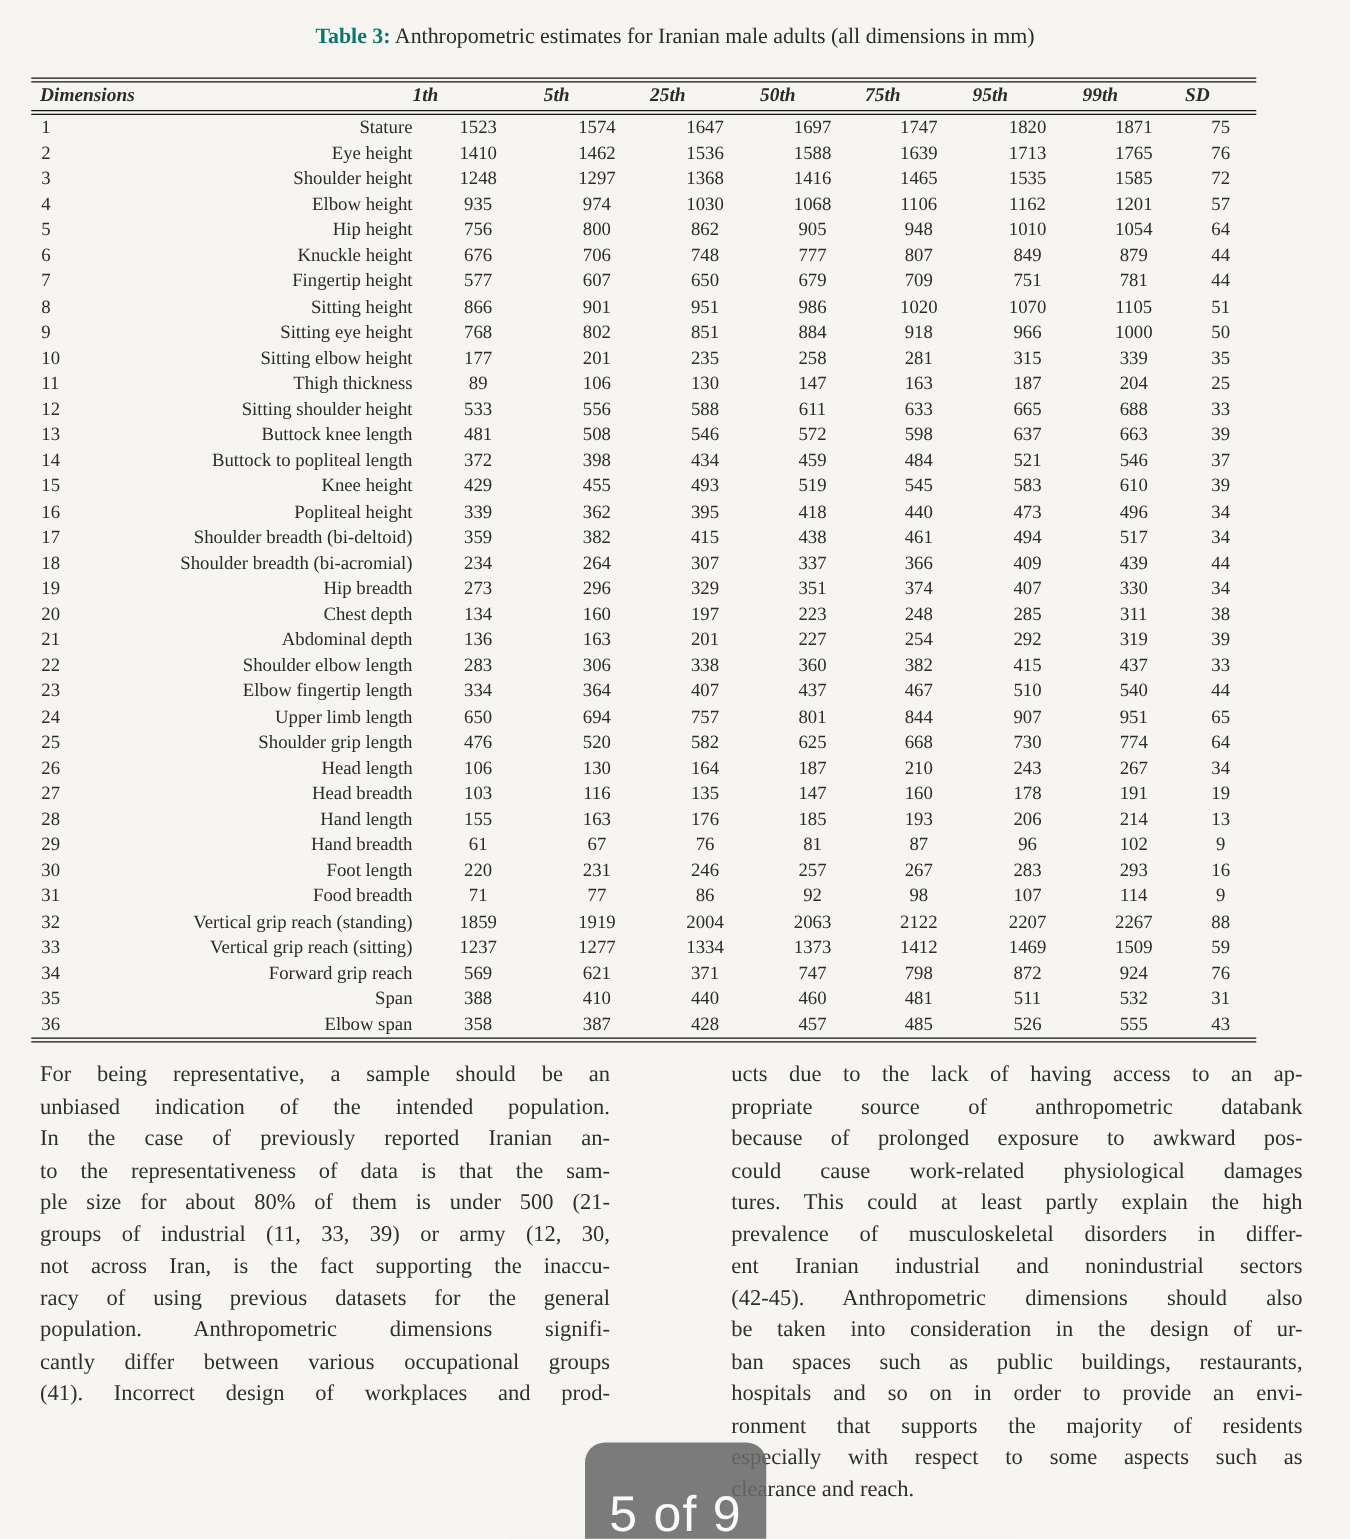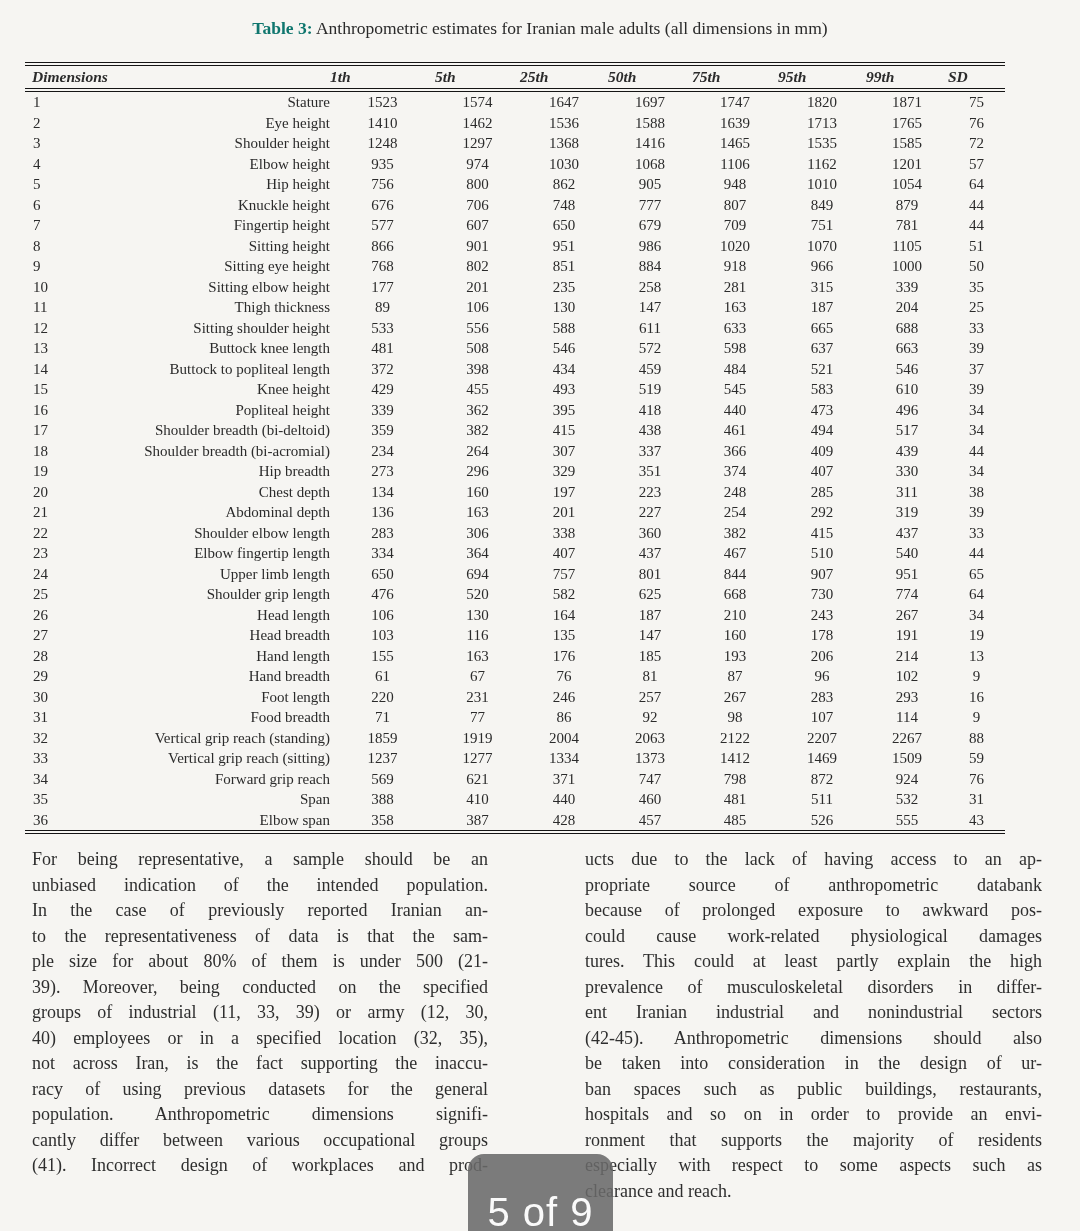--- a/index.html
+++ b/index.html
@@ -527,23 +527,21 @@
         </div>
       </div>
   </div>
 
   <div class="bodytext" id="col-left">
       <div class="bline">For being representative, a sample should be an</div>
       <div class="bline">unbiased indication of the intended population.</div>
       <div class="bline">In the case of previously reported Iranian an-</div>
       <div class="bline">to the representativeness of data is that the sam-</div>
       <div class="bline">ple size for about 80% of them is under 500 (21-</div>
-      <div class="bline">39). Moreover, being conducted on the specified</div>
       <div class="bline">groups of industrial (11, 33, 39) or army (12, 30,</div>
-      <div class="bline">40) employees or in a specified location (32, 35),</div>
       <div class="bline">not across Iran, is the fact supporting the inaccu-</div>
       <div class="bline">racy of using previous datasets for the general</div>
       <div class="bline">population. Anthropometric dimensions signifi-</div>
       <div class="bline">cantly differ between various occupational groups</div>
       <div class="bline">(41). Incorrect design of workplaces and prod-</div>
     </div>
   <div class="bodytext" id="col-right">
       <div class="bline">ucts due to the lack of having access to an ap-</div>
       <div class="bline">propriate source of anthropometric databank</div>
       <div class="bline">because of prolonged exposure to awkward pos-</div>

